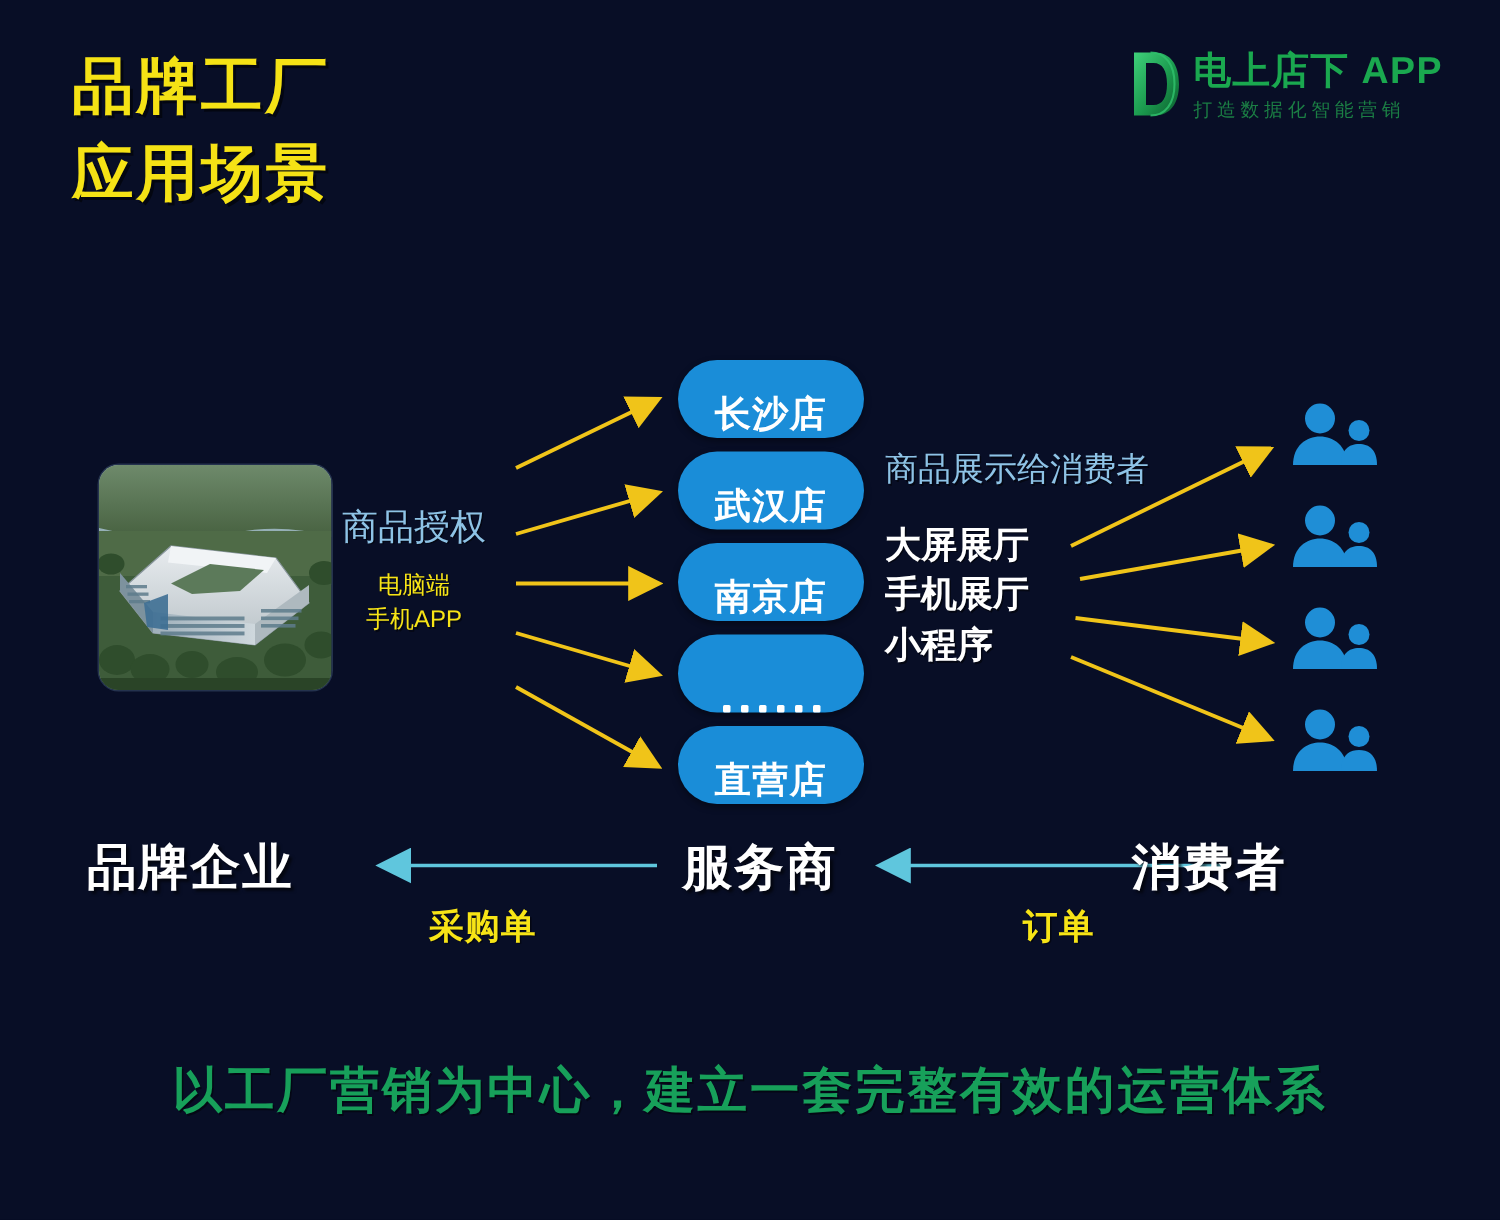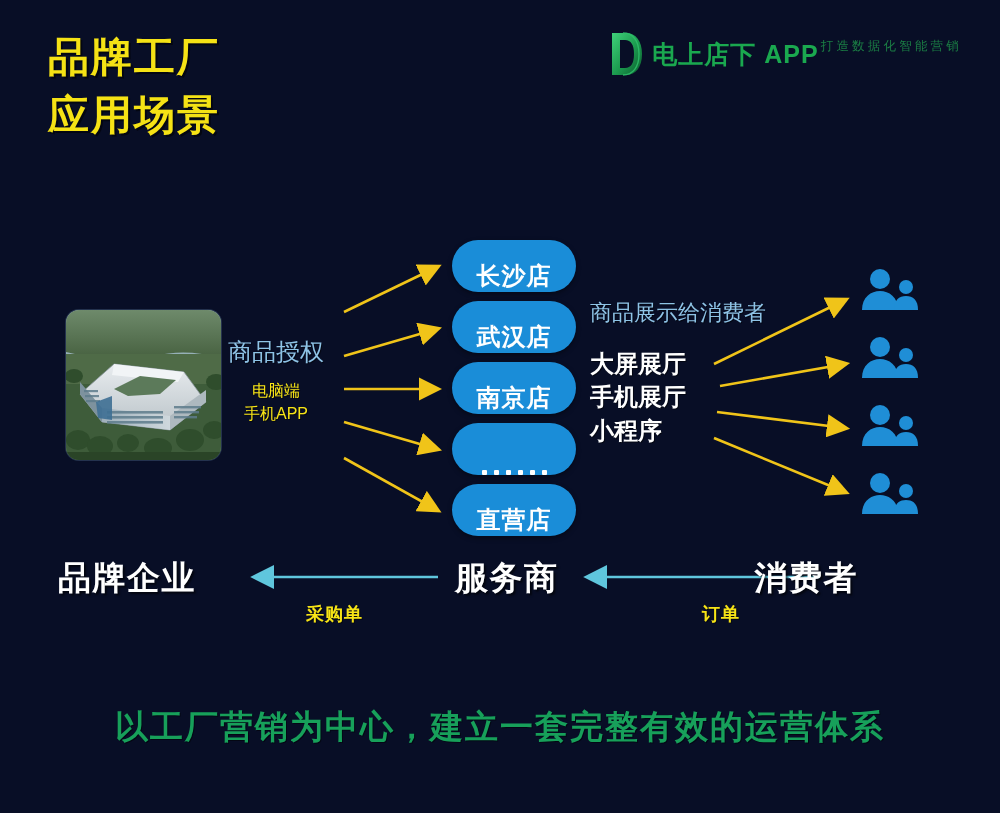--- a/index.html
+++ b/index.html
@@ -28,21 +28,21 @@
   .title-line { display:block; }
 
   .logo-block {
     position:absolute; right:38px; top:30px;
     display:flex; align-items:center; gap:9px;
   }
   .logo-mark {
     width:34px; height:48px;
     display:flex; align-items:center; justify-content:center;
   }
-  .logo-text { display:flex; flex-direction:row; gap:2px; }
+  .logo-text { display:flex; flex-direction:column; gap:2px; }
   .logo-main {
     color:#1aa84f;
     font-size:25px; font-weight:bold;
     letter-spacing:1px;
     white-space:nowrap;
   }
   .logo-sub {
     color:#1b7e44;
     font-size:12.5px;
     letter-spacing:3.2px;
@@ -129,25 +129,24 @@
     letter-spacing:1.5px;
     text-shadow:2px 2px 2px rgba(0,0,0,.6);
     white-space:nowrap;
   }
   #node-brand   { left:58px;  top:0; }
   #node-service { left:455px; top:0; }
   #node-consumer{ right:42px; top:0; }
 
   .flow-caption {
     position:absolute;
-    color:#f7e416; font-size:18px; font-weight:bold;
+    color:#f7e416; font-size:23px; font-weight:bold;
     letter-spacing:1px;
     text-shadow:1px 1px 0 rgba(0,0,0,.5);
     white-space:nowrap;
-    margin-left:20px;
   }
   #cap-po    { left:286px; top:46px; }
   #cap-order { left:682px; top:46px; }
 
   
   .tagline {
     position:absolute; left:0; right:0; top:705px;
     text-align:center;
     color:#17a05a;
     font-size:33px; font-weight:bold;

